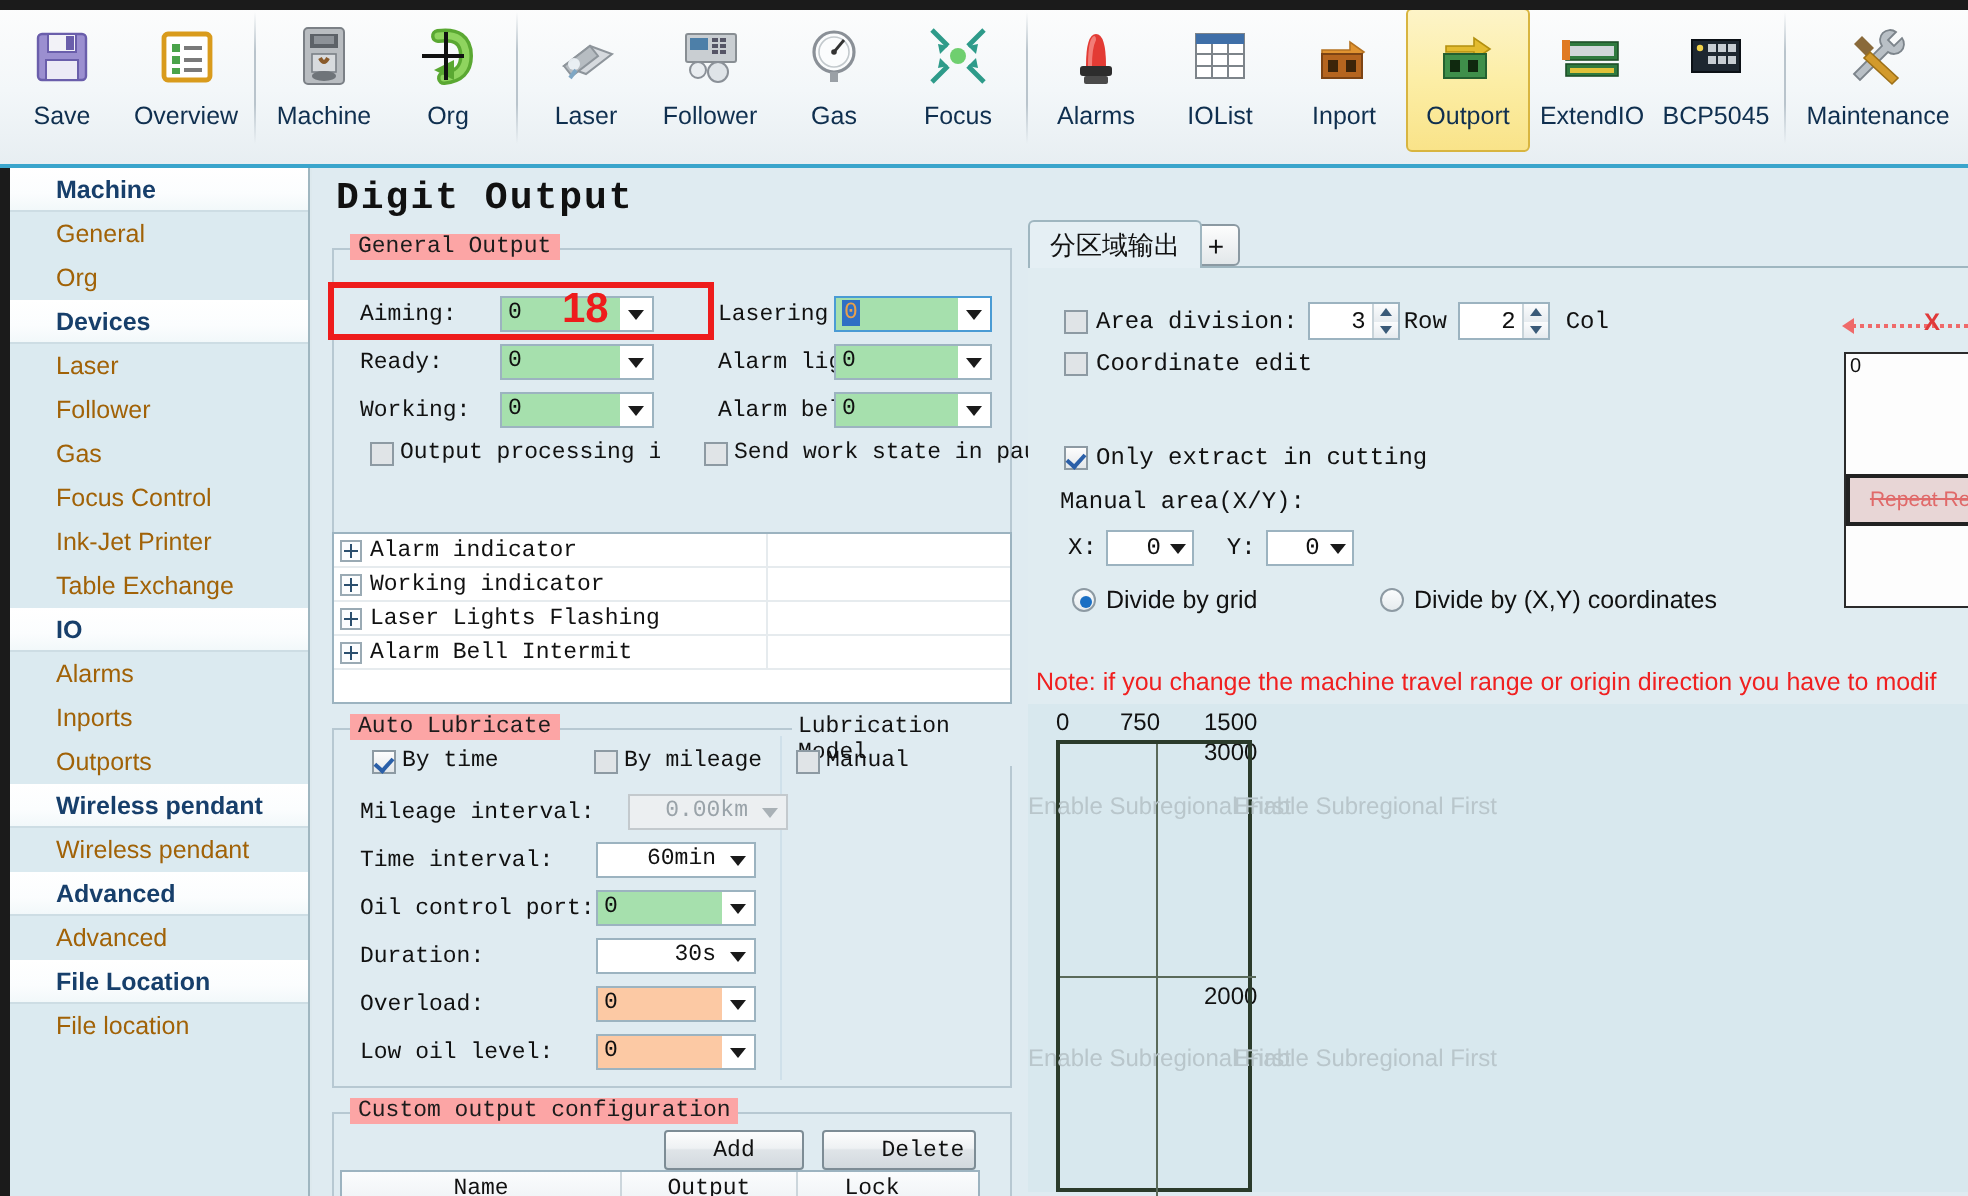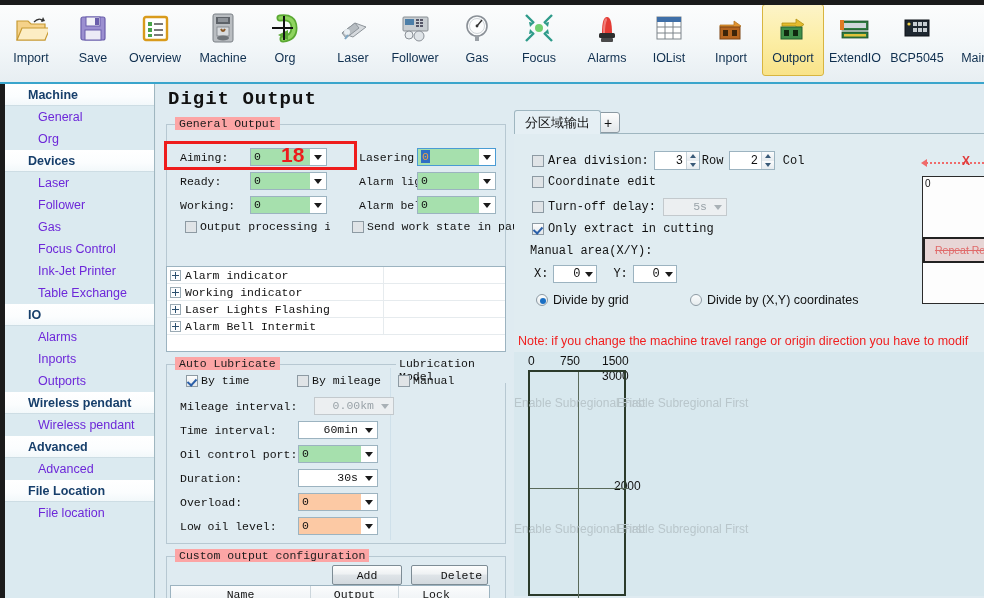--- a/index.html
+++ b/index.html
@@ -48,22 +48,22 @@
     overflow:hidden;
   }
   #sidebar::before{ content:""; position:absolute; left:0; top:0; width:5px; height:514px; background:#1b1b1b; }
   .sb-head {
     height:22px; line-height:22px; padding-left:28px;
     background: linear-gradient(to bottom,#ffffff 0%,#fbfdfe 60%,#f2f8fa 100%);
     color:#173f6b; font-weight:bold; font-size:12.5px;
     border-bottom:1px solid #cddde4;
   }
   .sb-item {
-    height:22px; line-height:22px; padding-left:38px;
-    color:#6d28d9; font-size:12.5px; cursor:default;
+    height:22px; line-height:22px; padding-left:28px;
+    color:#a16207; font-size:12.5px; cursor:default;
   }
 
   
   #content {
     position:absolute; left:156px; top:84px; width:828px; height:514px;
     background:#dfebf1;
   }
   #page-title {
     position:absolute; left:12px; top:4px;
     font-family:"Liberation Mono", monospace;
@@ -256,31 +256,20 @@
   }
 
   .vsep { position:absolute; background:#9fb6c0; }
 </style>
 </head>
 <body>
 
 <div id="toolbar">
 
   <div class="tb-group">
-    <div class="tb-item">
-      <span class="ic">
-        <svg width="34" height="32" viewBox="0 0 34 32">
-          <path d="M3 9 h11 l3 3 h14 v16 h-28 z" fill="#f5d28a" stroke="#c79a33" stroke-width="1.2"></path>
-          <path d="M3 28 l5 -12 h28 l-5 12 z" fill="#fcedc4" stroke="#c79a33" stroke-width="1.2"></path>
-          <path d="M20 10 q5 -5 9 -1" stroke="#333" fill="none" stroke-width="1.3"></path>
-          <path d="M29 5 l2 4 l-4 1 z" fill="#333"></path>
-        </svg>
-      </span>
-      <span class="lb">Import</span>
-    </div>
     <div class="tb-item">
       <span class="ic">
         <svg width="32" height="32" viewBox="0 0 32 32">
           <rect x="4" y="5" width="24" height="23" rx="2" fill="#9b8fd0" stroke="#6a5eab" stroke-width="1.2"></rect>
           <rect x="9" y="5" width="14" height="9" fill="#f2f2f7" stroke="#6a5eab" stroke-width="1"></rect>
           <rect x="18" y="6" width="4" height="7" fill="#6a5eab"></rect>
           <rect x="8" y="18" width="16" height="10" fill="#eceaf6" stroke="#6a5eab" stroke-width="1"></rect>
         </svg>
       </span>
       <span class="lb">Save</span>
@@ -705,28 +694,20 @@
             </span>
         </div>
         <span class="r-mono" style="margin-left:8px;">Col</span>
       </div>
 
       <div class="r-row" style="left:18px; top:41px;">
         <span class="cbx grey"></span>
         <span class="r-mono" style="margin-left:4px;">Coordinate edit</span>
       </div>
 
-      <div class="r-row" style="left:18px; top:64px;">
-        <span class="cbx grey"></span>
-        <span class="r-mono" style="margin-left:4px;">Turn-off delay:</span>
-        <div class="combo disabled" style="width:64px;margin-left:7px;">
-          <span class="val right">5s</span>
-          <span class="arrow"></span>
-        </div>
-      </div>
 
       <div class="r-row" style="left:18px; top:88px;">
         <span class="cbx checked"></span>
         <span class="r-mono" style="margin-left:4px;">Only extract in cutting</span>
       </div>
 
       <div class="r-row" style="left:16px; top:110px;">
         <span class="r-mono">Manual area(X/Y):</span>
       </div>
       <div class="r-row" style="left:20px; top:131px;">
@@ -767,21 +748,21 @@
 
       </div>
 
       <div id="note">Note: if you change the machine travel range or origin direction you have to modif</div>
 
       <div id="bgrid">
         <div class="gtick" style="left:14px;top:2px;">0</div>
         <div class="gtick" style="left:46px;top:2px;">750</div>
         <div class="gtick" style="left:88px;top:2px;">1500</div>
         <div class="gtick" style="left:88px;top:17px;">3000</div>
-        <div class="gtick" style="left:88px;top:127px;margin-left:12px;">2000</div>
+        <div class="gtick" style="left:88px;top:139px;">2000</div>
 
         <div id="gridbox">
           <div class="vline"></div>
           <div class="hline"></div>
         </div>
 
         <div class="gcellTxt" style="left:0px;top:44px;">Enable Subregional First</div>
         <div class="gcellTxt" style="left:103px;top:44px;">Enable Subregional First</div>
         <div class="gcellTxt" style="left:0px;top:170px;">Enable Subregional First</div>
         <div class="gcellTxt" style="left:103px;top:170px;">Enable Subregional First</div>

